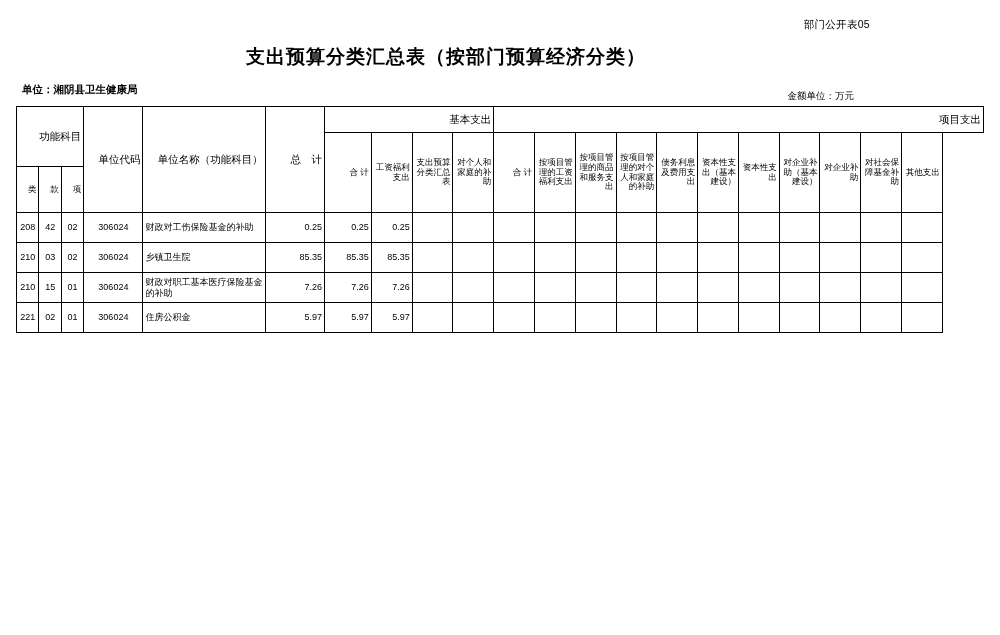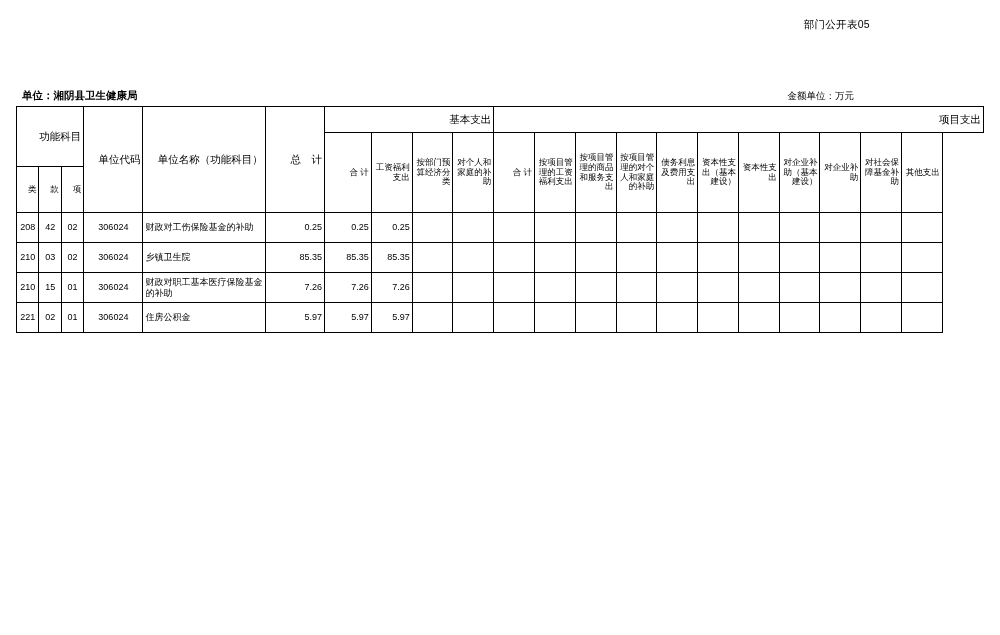--- a/index.html
+++ b/index.html
@@ -34,21 +34,21 @@
     left: 0;
     width: 100%;
     text-align: center;
     font-size: 19px;
     font-weight: bold;
     letter-spacing: 1px;
     font-family: "Liberation Serif", serif;
   }
   .unit-line {
     position: absolute;
-    top: 89px;
+    top: 83px;
     left: 22px;
     font-size: 10.5px;
     font-weight: bold;
   }
   .amount-unit {
     position: absolute;
     top: 90px;
     right: 38px;
     font-size: 9.5px;
   }
@@ -134,20 +134,21 @@
   thead tr.r2 { height: 34px; }
   thead tr.r3 { height: 46px; }
 </style>
 </head>
 <body>
 
 <div class="page">
 
   <div class="form-code">部门公开表05</div>
 
+  <div class="doc-title">支出预算分类汇总表（按部门预算经济分类）</div>
 
   <div class="unit-line">单位：湘阴县卫生健康局</div>
 
   <div class="amount-unit">金额单位：万元</div>
 
   <div class="table-wrap">
     <table class="budget">
       <colgroup>
         <col class="col-lei">
           <col class="col-kuan">
@@ -177,21 +178,21 @@
           <th class="g-head" colspan="3" rowspan="2">功能科目</th>
           <th class="g-head" rowspan="3">单位代码</th>
           <th class="g-head" rowspan="3">单位名称（功能科目）</th>
           <th class="g-head" rowspan="3">总　计</th>
           <th class="sec-head" colspan="4">基本支出</th>
           <th class="sec-head" colspan="12">项目支出</th>
         </tr>
         <tr class="r2">
           <th class="sub-head" rowspan="2">合 计</th>
           <th class="sub-head" rowspan="2">工资福利支出</th>
-          <th class="sub-head" rowspan="2">按部门预算经济分类</th>
+          <th class="sub-head" rowspan="2">支出预算分类汇总表</th>
           <th class="sub-head" rowspan="2">对个人和家庭的补助</th>
           <th class="sub-head" rowspan="2">合 计</th>
           <th class="sub-head" rowspan="2">按项目管理的工资福利支出</th>
           <th class="sub-head" rowspan="2">按项目管理的商品和服务支出</th>
           <th class="sub-head" rowspan="2">按项目管理的对个人和家庭的补助</th>
           <th class="sub-head" rowspan="2">债务利息及费用支出</th>
           <th class="sub-head" rowspan="2">资本性支出（基本建设）</th>
           <th class="sub-head" rowspan="2">资本性支出</th>
           <th class="sub-head" rowspan="2">对企业补助（基本建设）</th>
           <th class="sub-head" rowspan="2">对企业补助</th>

